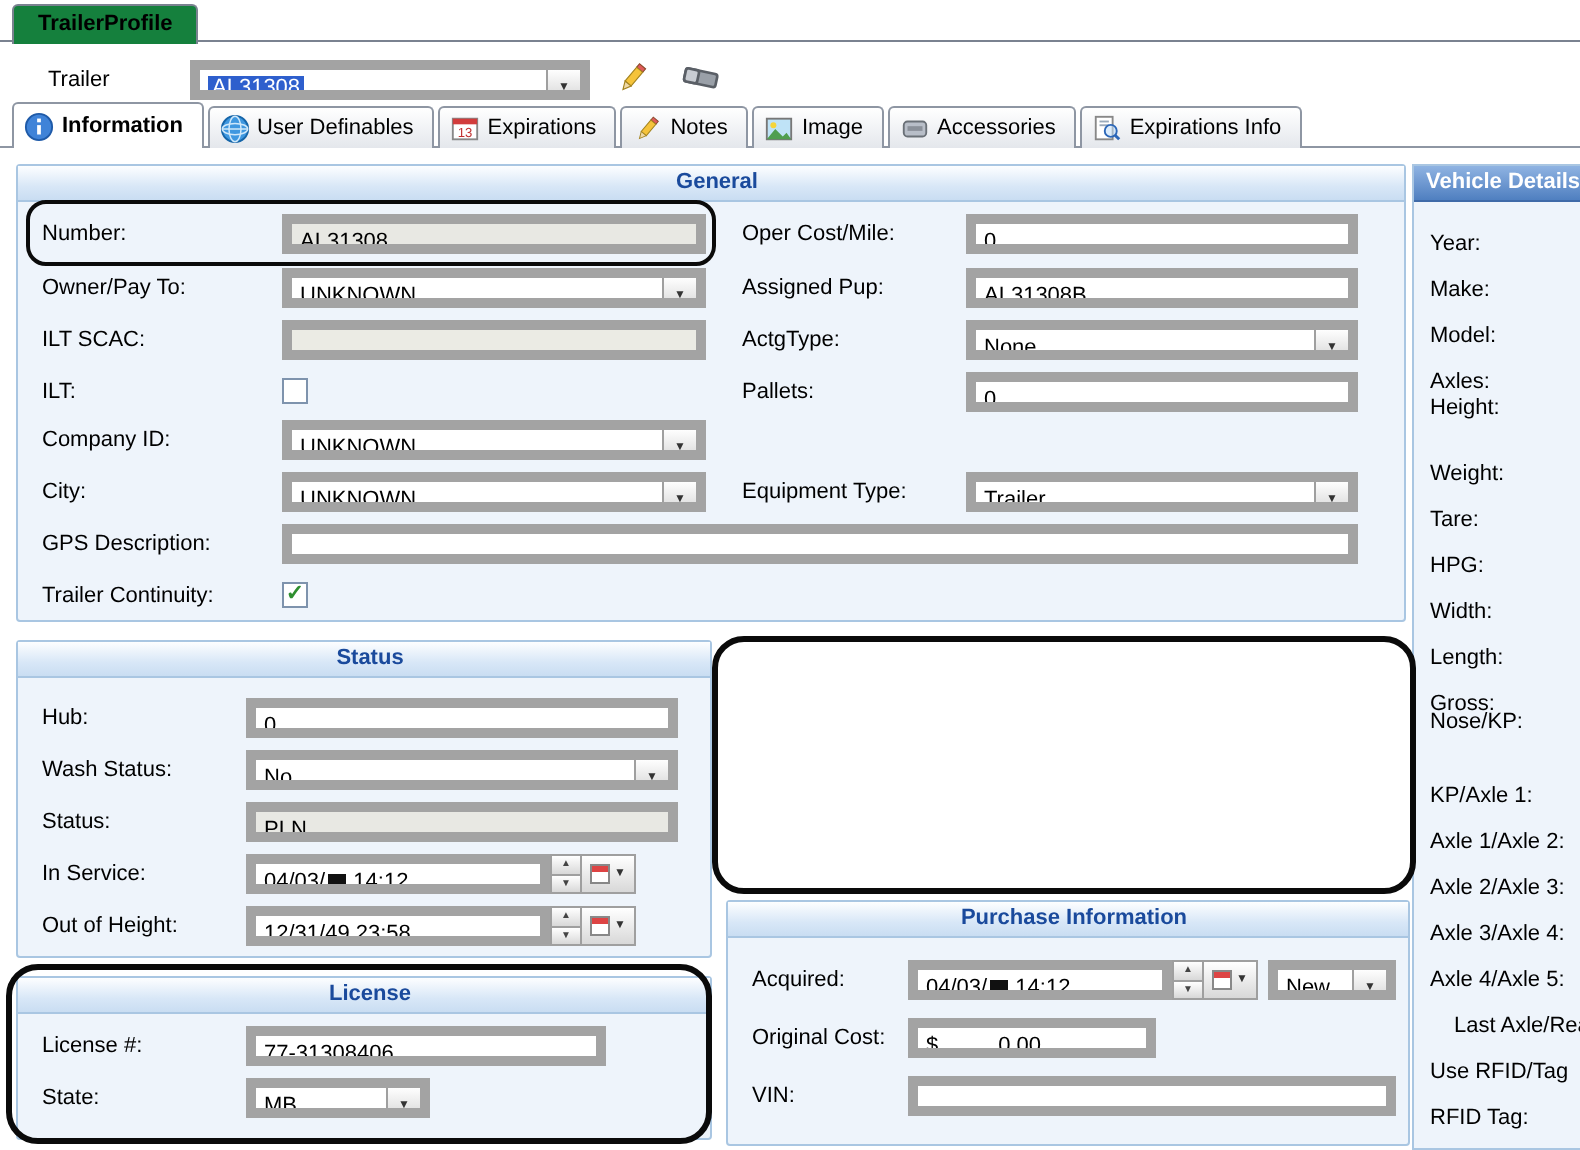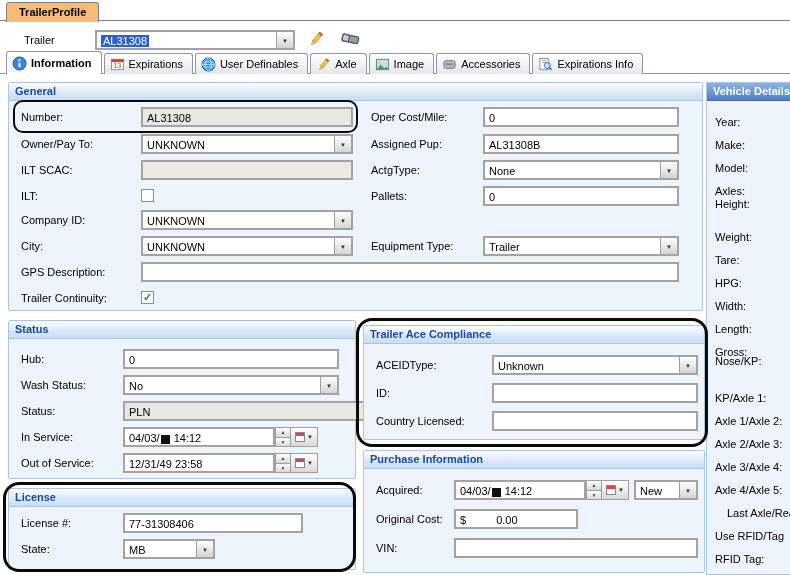--- a/index.html
+++ b/index.html
@@ -2,36 +2,36 @@
 <html><head>
 <meta charset="utf-8">
 <style>
   html,body{margin:0;padding:0;background:#fff;}
   #page{position:relative;width:790px;height:575px;background:#fff;overflow:hidden;
         font-family:"Liberation Sans",sans-serif;font-size:11px;color:#000;}
   .lbl{position:absolute;white-space:nowrap;}
   
   .wintab{position:absolute;left:6px;top:2px;height:19px;line-height:19px;padding:0 12px;
           font-weight:bold;border:1px solid #7a8290;border-bottom:none;border-radius:3px 3px 0 0;
-          background:#fdba74;z-index:2;}
+          background:#15803d;z-index:2;}
   .winline{position:absolute;left:0;top:20px;width:790px;border-top:1px solid #7a8290;z-index:1;}
   
   .tabline{position:absolute;left:0;top:73px;width:790px;border-top:1px solid #8e96a3;z-index:0;}
   .tabstrip{position:absolute;left:6px;top:53px;display:flex;gap:2px;z-index:1;}
   .tab{display:flex;align-items:center;gap:4px;padding:0 9px 0 5px;height:21px;box-sizing:border-box;
        border:1px solid #8e96a3;border-bottom:none;border-radius:3px 3px 0 0;
        background:linear-gradient(#ffffff,#e4e7ec);}
   .tab.active{background:#fff;font-weight:bold;height:23px;margin-top:-2px;position:relative;z-index:3;}
   .ticon{display:inline-flex;width:15px;height:15px;}
   
   .group{position:absolute;background:#eef4fb;border:1px solid #a9c6e2;border-radius:2px;box-sizing:border-box;}
   .group-h{height:17px;line-height:17px;padding-left:6px;font-weight:bold;color:#1a4a9c;
-           background:linear-gradient(#fdfeff,#d8e7f7 60%,#c9ddf2);border-bottom:1px solid #a9c6e2;}
-  
-  .tb{position:absolute;box-sizing:border-box;height:20px;background:#fff;border:2px solid #a3a3a3;
+           background:linear-gradient(#fdfeff,#d8e7f7 60%,#c9ddf2);border-bottom:1px solid #a9c6e2;text-align:center;}
+  
+  .tb{position:absolute;box-sizing:border-box;height:20px;background:#fff;border:5px solid #a3a3a3;
       padding:2px 4px;line-height:15px;overflow:hidden;white-space:nowrap;}
   .ro{background:#e8e8e3;}
   .dis{background:#ebebe4;}
   .combo{padding-right:19px;}
   .combo-btn{position:absolute;right:0;top:0;width:16px;height:18px;
              background:linear-gradient(#fefefe,#cfcfcf);border-left:1px solid #9f9f9f;
              display:flex;align-items:center;justify-content:center;font-size:6px;color:#333;}
   .cb{position:absolute;width:13px;height:13px;box-sizing:border-box;border:1px solid #7e93ad;background:#fff;
       font-size:11px;line-height:11px;text-align:center;color:#2f8f2f;font-weight:bold;}
   .spin{position:absolute;width:16px;height:20px;display:flex;flex-direction:column;box-sizing:border-box;}
@@ -95,49 +95,49 @@
             <circle cx="8" cy="8" r="7" fill="#3f83d8" stroke="#1e5aa8"></circle>
             <rect x="7" y="7" width="2" height="5" fill="#fff"></rect>
             <rect x="7" y="3.5" width="2" height="2" fill="#fff"></rect>
           </svg>
         </span>
       <span>Information</span>
     </div>
     <div class="tab">
       <span class="ticon">
           <svg width="15" height="15" viewBox="0 0 16 16">
-            <rect x="1.5" y="2.5" width="13" height="11" fill="#fff" stroke="#888"></rect>
-            <rect x="1.5" y="2.5" width="13" height="3" fill="#d23c3c"></rect>
-            <text x="8" y="12" font-size="7" fill="#c03030" text-anchor="middle" font-family="Liberation Sans,sans-serif">13</text>
-          </svg>
-        </span>
-      <span>Expirations</span>
-    </div>
-    <div class="tab">
-      <span class="ticon">
-          <svg width="15" height="15" viewBox="0 0 16 16">
             <circle cx="8" cy="8" r="7" fill="#3f98e0" stroke="#1565a8"></circle>
             <ellipse cx="8" cy="8" rx="3.2" ry="6.8" fill="none" stroke="#cfe8fa" stroke-width="0.8"></ellipse>
             <line x1="1.2" y1="8" x2="14.8" y2="8" stroke="#cfe8fa" stroke-width="0.8"></line>
             <ellipse cx="8" cy="8" rx="6.8" ry="3" fill="none" stroke="#cfe8fa" stroke-width="0.8"></ellipse>
           </svg>
         </span>
       <span>User Definables</span>
+    </div>
+    <div class="tab">
+      <span class="ticon">
+          <svg width="15" height="15" viewBox="0 0 16 16">
+            <rect x="1.5" y="2.5" width="13" height="11" fill="#fff" stroke="#888"></rect>
+            <rect x="1.5" y="2.5" width="13" height="3" fill="#d23c3c"></rect>
+            <text x="8" y="12" font-size="7" fill="#c03030" text-anchor="middle" font-family="Liberation Sans,sans-serif">13</text>
+          </svg>
+        </span>
+      <span>Expirations</span>
     </div>
     <div class="tab">
       <span class="ticon">
           <svg width="15" height="15" viewBox="0 0 16 16">
             <g transform="rotate(40 8 8)">
               <rect x="6.5" y="1" width="3.5" height="2" fill="#e05a5a" stroke="#8a4a2a" stroke-width="0.5"></rect>
               <rect x="6.5" y="3" width="3.5" height="8" fill="#f5c33b" stroke="#a3831f" stroke-width="0.5"></rect>
               <polygon points="6.5,11 10,11 8.2,14.5" fill="#efd9a7" stroke="#a3831f" stroke-width="0.5"></polygon>
             </g>
           </svg>
         </span>
-      <span>Axle</span>
+      <span>Notes</span>
     </div>
     <div class="tab">
       <span class="ticon">
           <svg width="15" height="15" viewBox="0 0 16 16">
             <rect x="1.5" y="2.5" width="13" height="11" fill="#bfe3f7" stroke="#777"></rect>
             <circle cx="5" cy="6" r="1.6" fill="#f5d53b"></circle>
             <polygon points="1.5,13.5 6,8 10,12 12,10 14.5,13.5" fill="#4f9e4f"></polygon>
           </svg>
         </span>
       <span>Image</span>
@@ -229,36 +229,36 @@
     <div class="lbl" style="left:12px;top:32px">Hub:</div>
     <div class="tb" style="left:114px;top:28px;width:216px">0</div>
 
     <div class="lbl" style="left:12px;top:58px">Wash Status:</div>
     <div class="tb combo" style="left:114px;top:54px;width:216px">
       <span>No</span>
       <span class="combo-btn">▼</span>
     </div>
 
     <div class="lbl" style="left:12px;top:84px">Status:</div>
-    <div class="tb ro" style="left:114px;top:80px;width:252px">PLN</div>
+    <div class="tb ro" style="left:114px;top:80px;width:216px">PLN</div>
 
     <div class="lbl" style="left:12px;top:110px">In Service:</div>
     <div class="tb" style="left:114px;top:106px;width:152px">
       <span>04/03/</span><span class="redact"></span> <span>14:12</span>
     </div>
     <div class="spin" style="left:266px;top:106px">
       <div class="spin-b">▲</div>
       <div class="spin-b">▼</div>
     </div>
     <div class="calbtn" style="left:281px;top:106px">
       <span class="cal-ico"></span>
         <span class="arr">▼</span>
     </div>
 
-    <div class="lbl" style="left:12px;top:136px">Out of Service:</div>
+    <div class="lbl" style="left:12px;top:136px">Out of Height:</div>
     <div class="tb" style="left:114px;top:132px;width:152px">
       <span>12/31/49</span> <span>23:58</span>
     </div>
     <div class="spin" style="left:266px;top:132px">
       <div class="spin-b">▲</div>
       <div class="spin-b">▼</div>
     </div>
     <div class="calbtn" style="left:281px;top:132px">
       <span class="cal-ico"></span>
         <span class="arr">▼</span>
@@ -271,35 +271,20 @@
     <div class="lbl" style="left:12px;top:28px">License #:</div>
     <div class="tb" style="left:114px;top:24px;width:180px">77-31308406</div>
 
     <div class="lbl" style="left:12px;top:54px">State:</div>
     <div class="tb combo" style="left:114px;top:50px;width:92px">
       <span>MB</span>
       <span class="combo-btn">▼</span>
     </div>
   </div>
 
-  <div class="group" style="left:363px;top:325px;width:342px;height:115px">
-    <div class="group-h">Trailer Ace Compliance</div>
-
-    <div class="lbl" style="left:12px;top:33px">ACEIDType:</div>
-    <div class="tb combo" style="left:128px;top:29px;width:206px">
-      <span>Unknown</span>
-      <span class="combo-btn">▼</span>
-    </div>
-
-    <div class="lbl" style="left:12px;top:61px">ID:</div>
-    <div class="tb" style="left:128px;top:57px;width:206px"></div>
-
-    <div class="lbl" style="left:12px;top:89px">Country Licensed:</div>
-    <div class="tb" style="left:128px;top:85px;width:206px"></div>
-  </div>
 
   <div class="group" style="left:363px;top:450px;width:342px;height:123px">
     <div class="group-h">Purchase Information</div>
 
     <div class="lbl" style="left:12px;top:33px">Acquired:</div>
     <div class="tb" style="left:90px;top:29px;width:132px">
       <span>04/03/</span><span class="redact"></span> <span>14:12</span>
     </div>
     <div class="spin" style="left:222px;top:29px">
       <div class="spin-b">▲</div>

